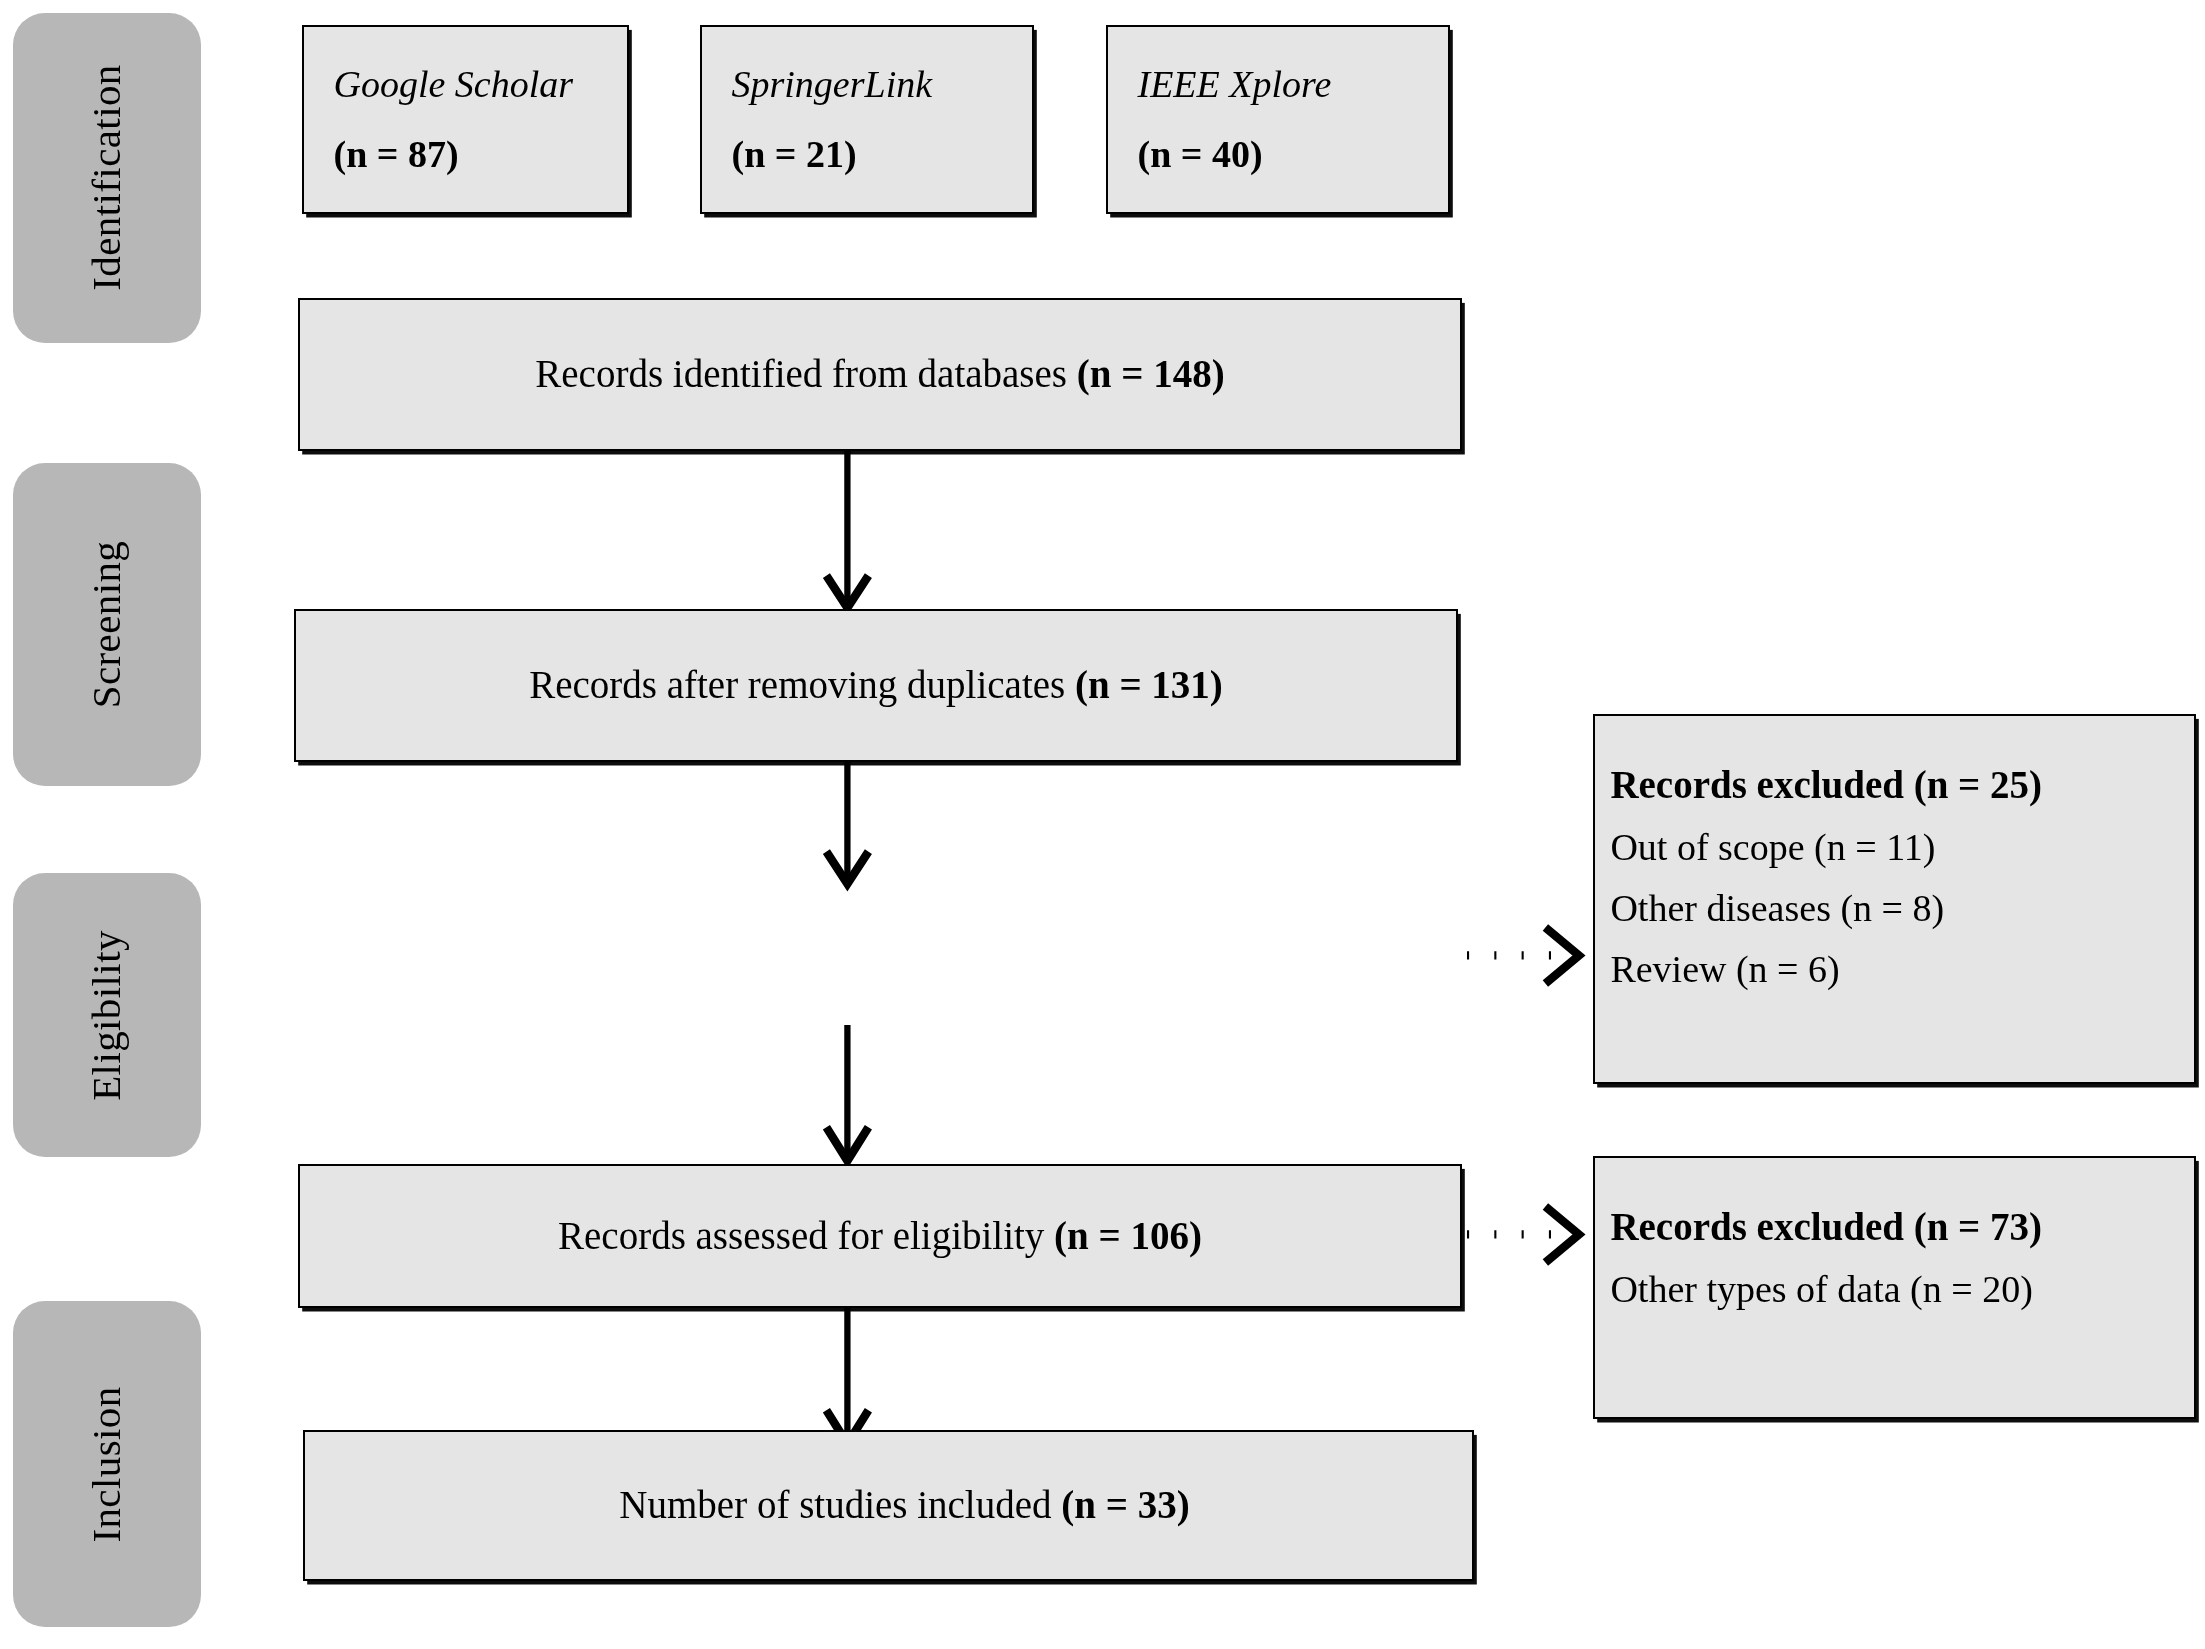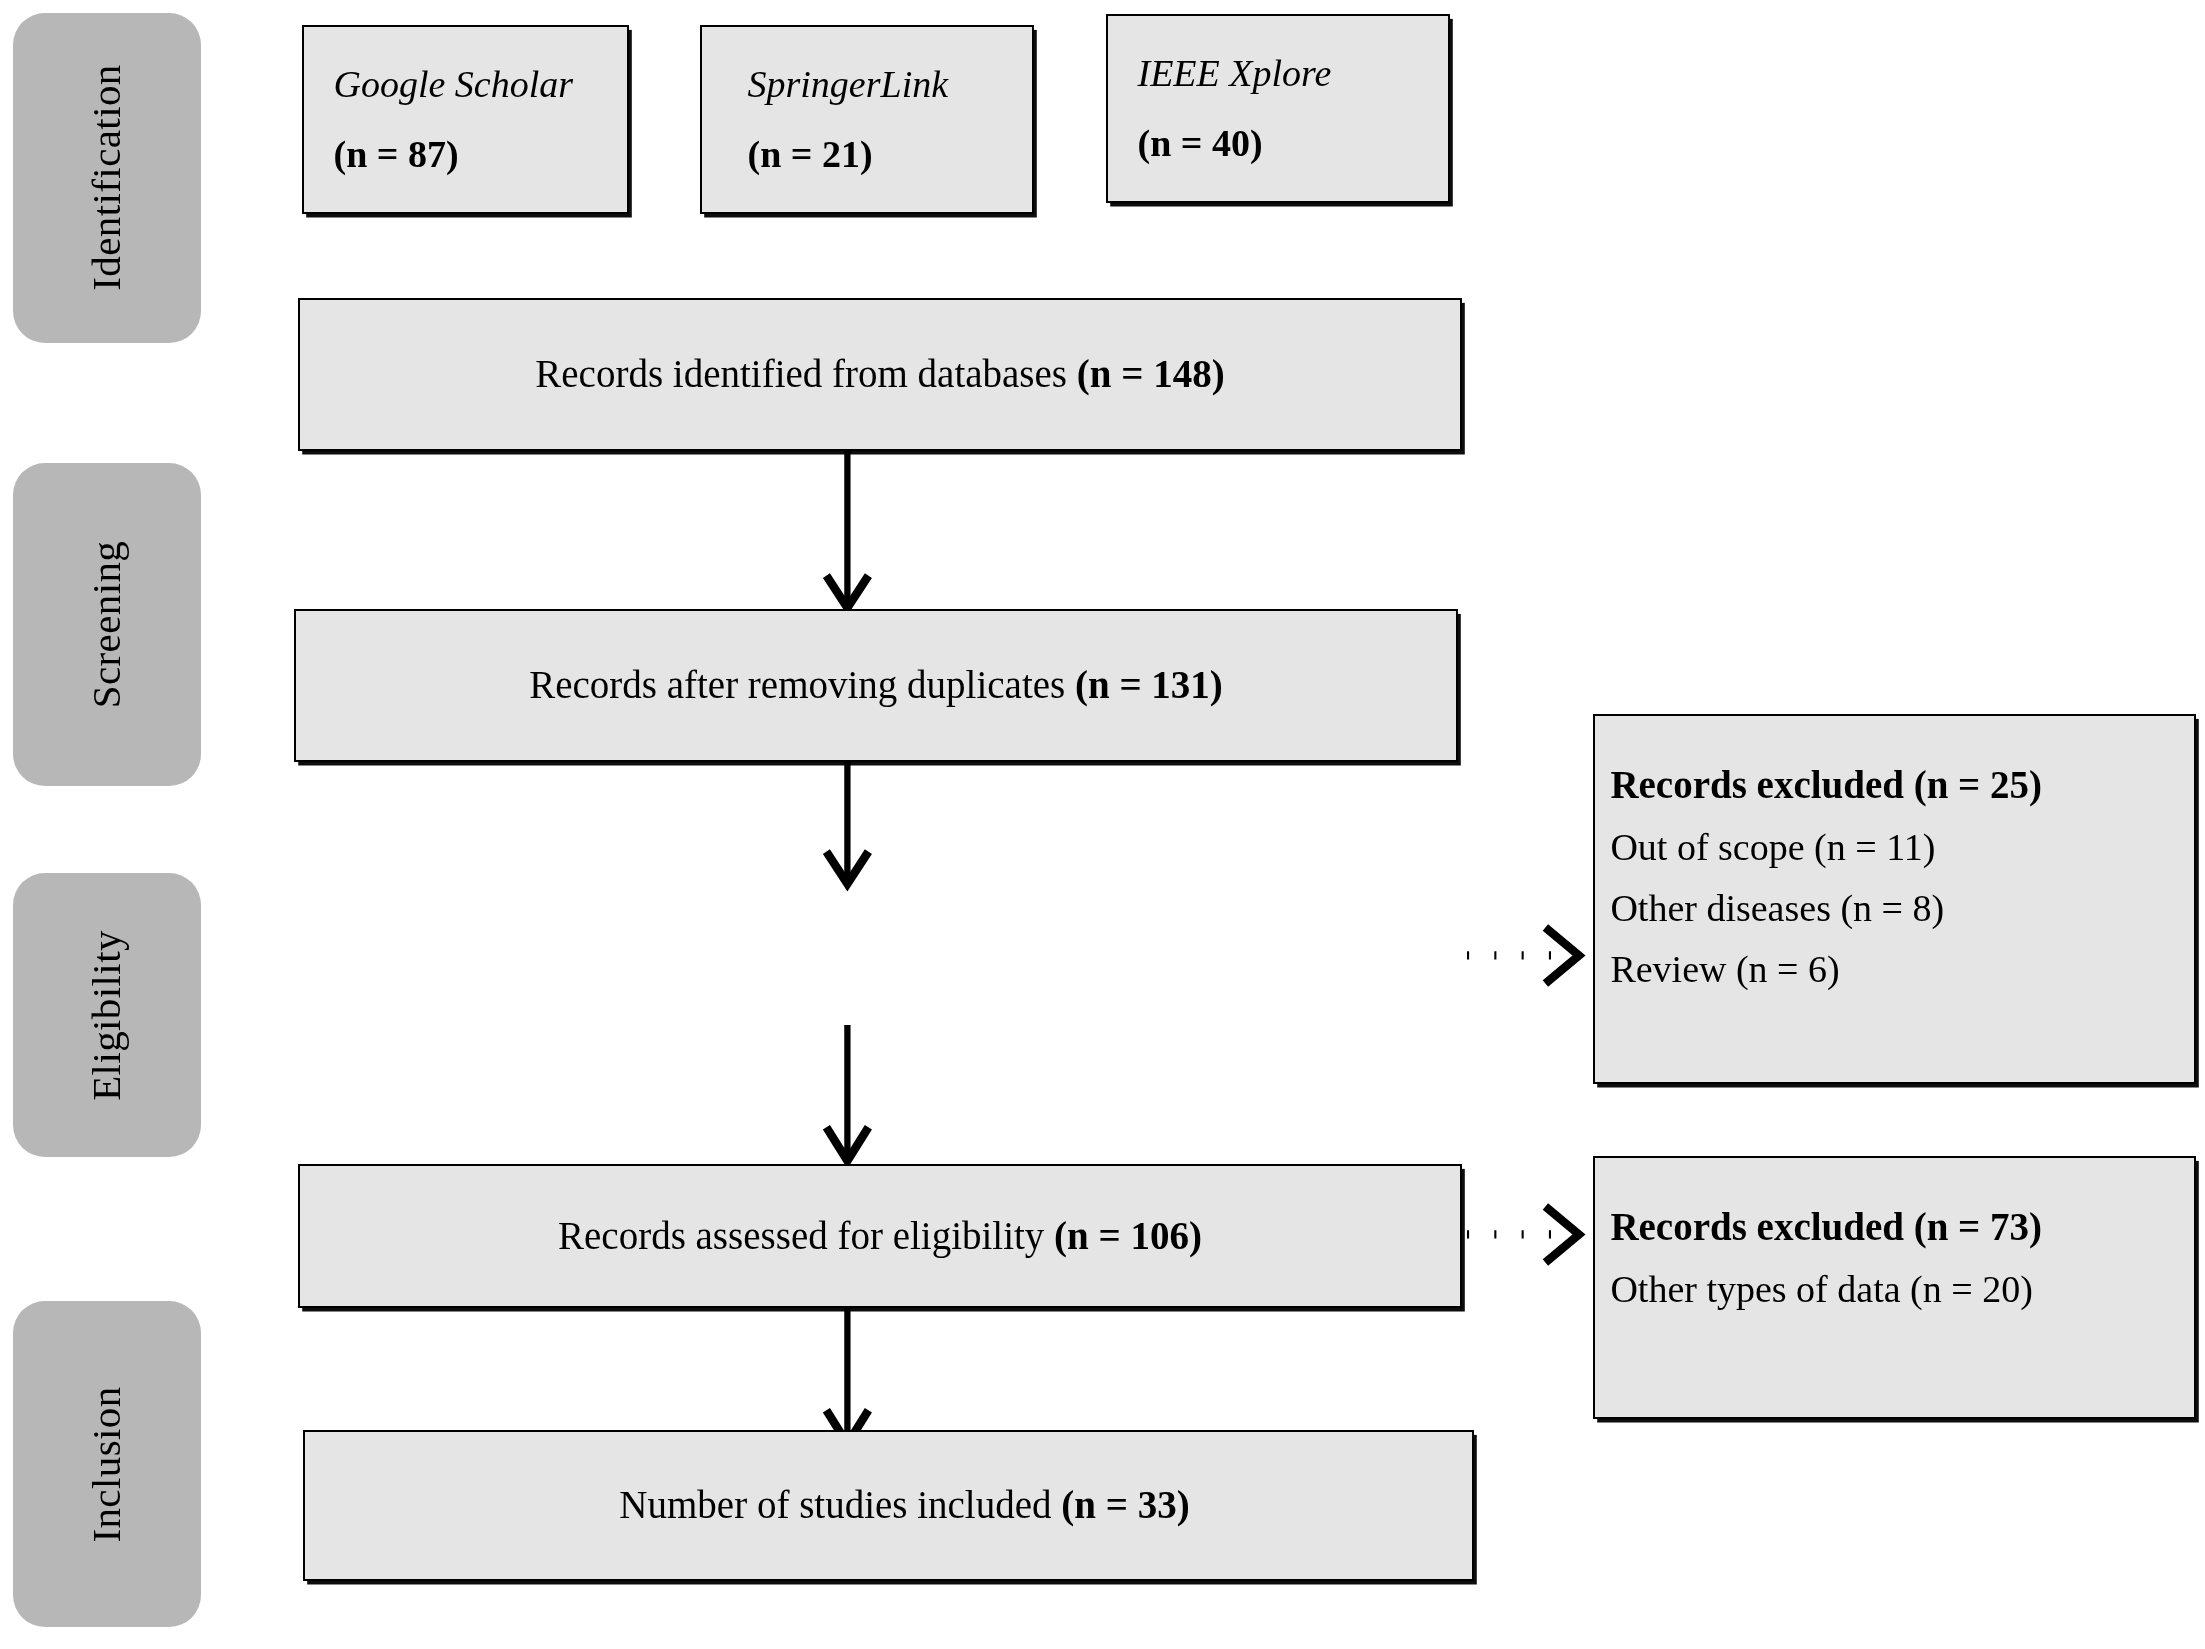--- a/index.html
+++ b/index.html
@@ -141,28 +141,28 @@
     <span class="stage-label">Inclusion</span>
   </div>
 
   <div class="box shadowed" style="left:302px; top:25px; width:327px; height:189px;">
     <div class="src-inner">
       <div class="src-title">Google Scholar</div>
       <div class="src-count">(n = 87)</div>
     </div>
   </div>
 
-  <div class="box shadowed" style="left:700px; top:25px; width:334px; height:189px;padding-left:16px;">
+  <div class="box shadowed" style="left:700px; top:25px; width:334px; height:189px;">
     <div class="src-inner">
       <div class="src-title">SpringerLink</div>
       <div class="src-count">(n = 21)</div>
     </div>
   </div>
 
-  <div class="box shadowed" style="left:1106px; top:14px; width:344px; height:189px;">
+  <div class="box shadowed" style="left:1106px; top:25px; width:344px; height:189px;">
     <div class="src-inner">
       <div class="src-title">IEEE Xplore</div>
       <div class="src-count">(n = 40)</div>
     </div>
   </div>
 
   <div class="box shadowed" style="left:298px; top:298px; width:1164px; height:153px;">
     <div class="flow-text">
       <span>Records identified from databases </span><span class="nb">(n = 148)</span>
     </div>

